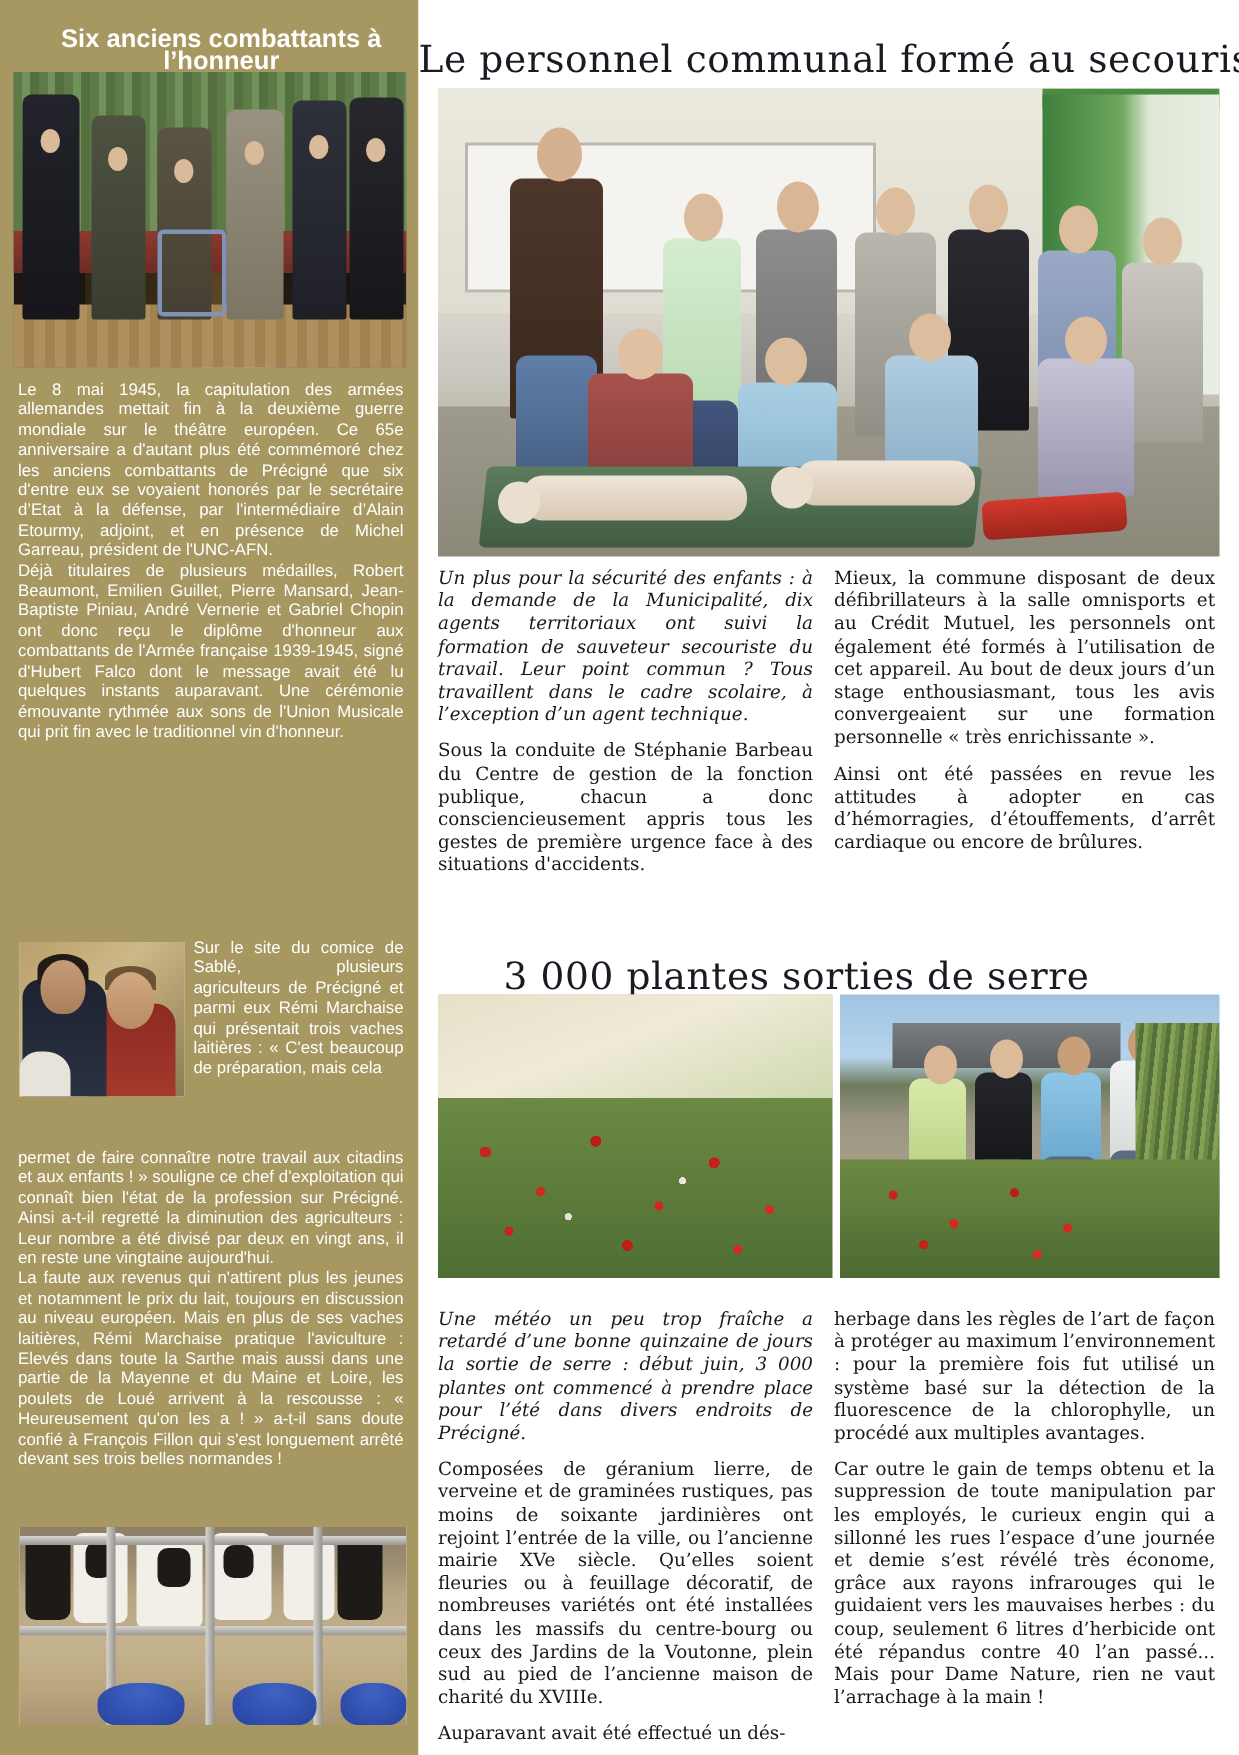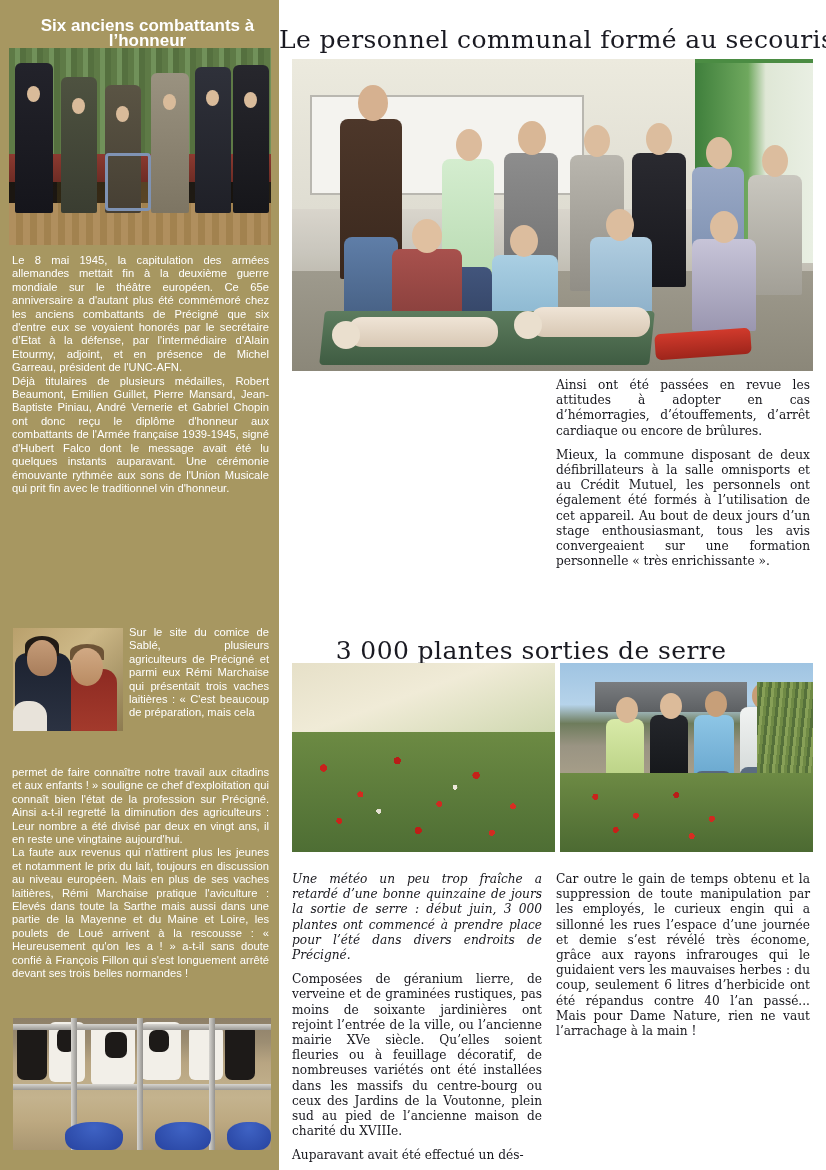--- a/index.html
+++ b/index.html
@@ -473,25 +473,27 @@
       <div class="mat"></div>
       <div class="dummy" style="left:56px;width:150px;"></div>
       <div class="dumhead" style="left:40px;"></div>
       <div class="dummy" style="left:238px;width:120px;bottom:34px;"></div>
       <div class="dumhead" style="left:222px;bottom:32px;"></div>
       <div class="redbag"></div>
     </div>
   </div>
 
   <div id="rb-sec-left" class="rb">
+    <p class="italic">Un plus pour la sécurité des enfants : à la demande de la Municipalité, dix agents territoriaux ont suivi la formation de sauveteur secouriste du travail. Leur point commun ? Tous travaillent dans le cadre scolaire, à l’exception d’un agent technique.</p>
+    <p>Sous la conduite de Stéphanie Barbeau du Centre de gestion de la fonction publique, chacun a donc consciencieusement appris tous les gestes de première urgence face à des situations d'accidents.</p>
   </div>
 
   <div id="rb-sec-right" class="rb">
+    <p>Mieux, la commune disposant de deux défibrillateurs à la salle omnisports et au Crédit Mutuel, les personnels ont également été formés à l’utilisation de cet appareil. Au bout de deux jours d’un stage enthousiasmant, tous les avis convergeaient sur une formation personnelle « très enrichissante ».</p>
     <p>Ainsi ont été passées en revue les attitudes à adopter en cas d’hémorragies, d’étouffements, d’arrêt cardiaque ou encore de brûlures.</p>
-    <p>Mieux, la commune disposant de deux défibrillateurs à la salle omnisports et au Crédit Mutuel, les personnels ont également été formés à l’utilisation de cet appareil. Au bout de deux jours d’un stage enthousiasmant, tous les avis convergeaient sur une formation personnelle « très enrichissante ».</p>
   </div>
 
   <h1 id="title-plantes" class="section-title">3 000 plantes sorties de serre</h1>
 
   <div id="photo-serre" class="photo">
     <div class="ph-inner">
       <div class="tunnel"></div>
       <div class="whiterow"></div>
       <div class="flowers"></div>
     </div>
@@ -521,15 +523,16 @@
     </div>
   </div>
 
   <div id="rb-pl-left" class="rb">
     <p class="italic">Une météo un peu trop fraîche a retardé d’une bonne quinzaine de jours la sortie de serre : début juin, 3 000 plantes ont commencé à prendre place pour l’été dans divers endroits de Précigné.</p>
     <p>Composées de géranium lierre, de verveine et de graminées rustiques, pas moins de soixante jardinières ont rejoint l’entrée de la ville, ou l’ancienne mairie XVe siècle. Qu’elles soient fleuries ou à feuillage décoratif, de nombreuses variétés ont été installées dans les massifs du centre-bourg ou ceux des Jardins de la Voutonne, plein sud au pied de l’ancienne maison de charité du XVIIIe.</p>
     <p>Auparavant avait été effectué un dés-</p>
   </div>
 
   <div id="rb-pl-right" class="rb">
+    <p>herbage dans les règles de l’art de façon à protéger au maximum l’environnement : pour la première fois fut utilisé un système basé sur la détection de la fluorescence de la chlorophylle, un procédé aux multiples avantages.</p>
     <p>Car outre le gain de temps obtenu et la suppression de toute manipulation par les employés, le curieux engin qui a sillonné les rues l’espace d’une journée et demie s’est révélé très économe, grâce aux rayons infrarouges qui le guidaient vers les mauvaises herbes : du coup, seulement 6 litres d’herbicide ont été répandus contre 40 l’an passé... Mais pour Dame Nature, rien ne vaut l’arrachage à la main !</p>
   </div>
 </div>
 
 </body></html>

